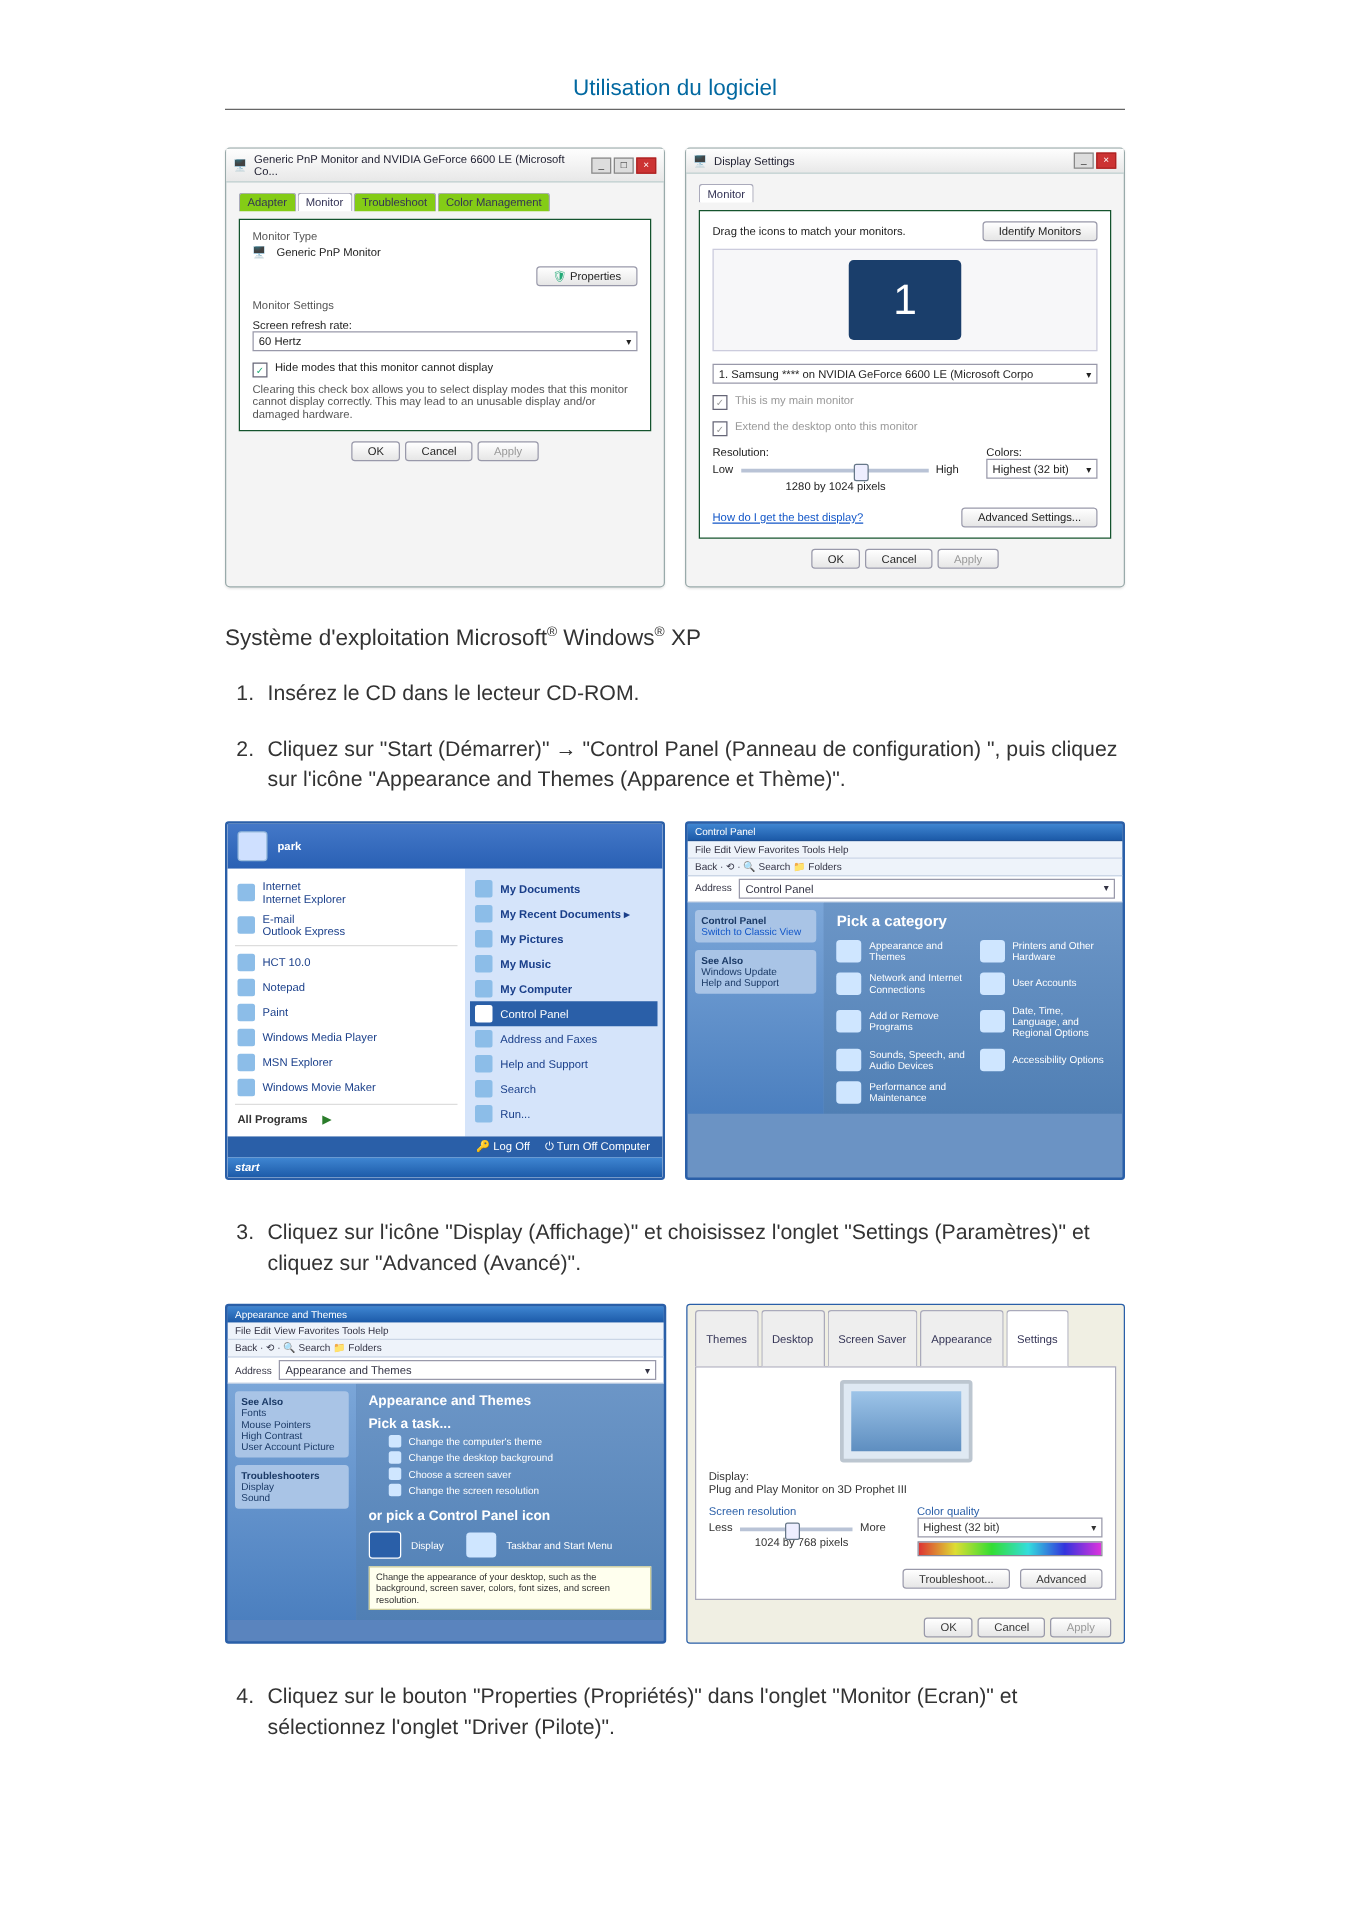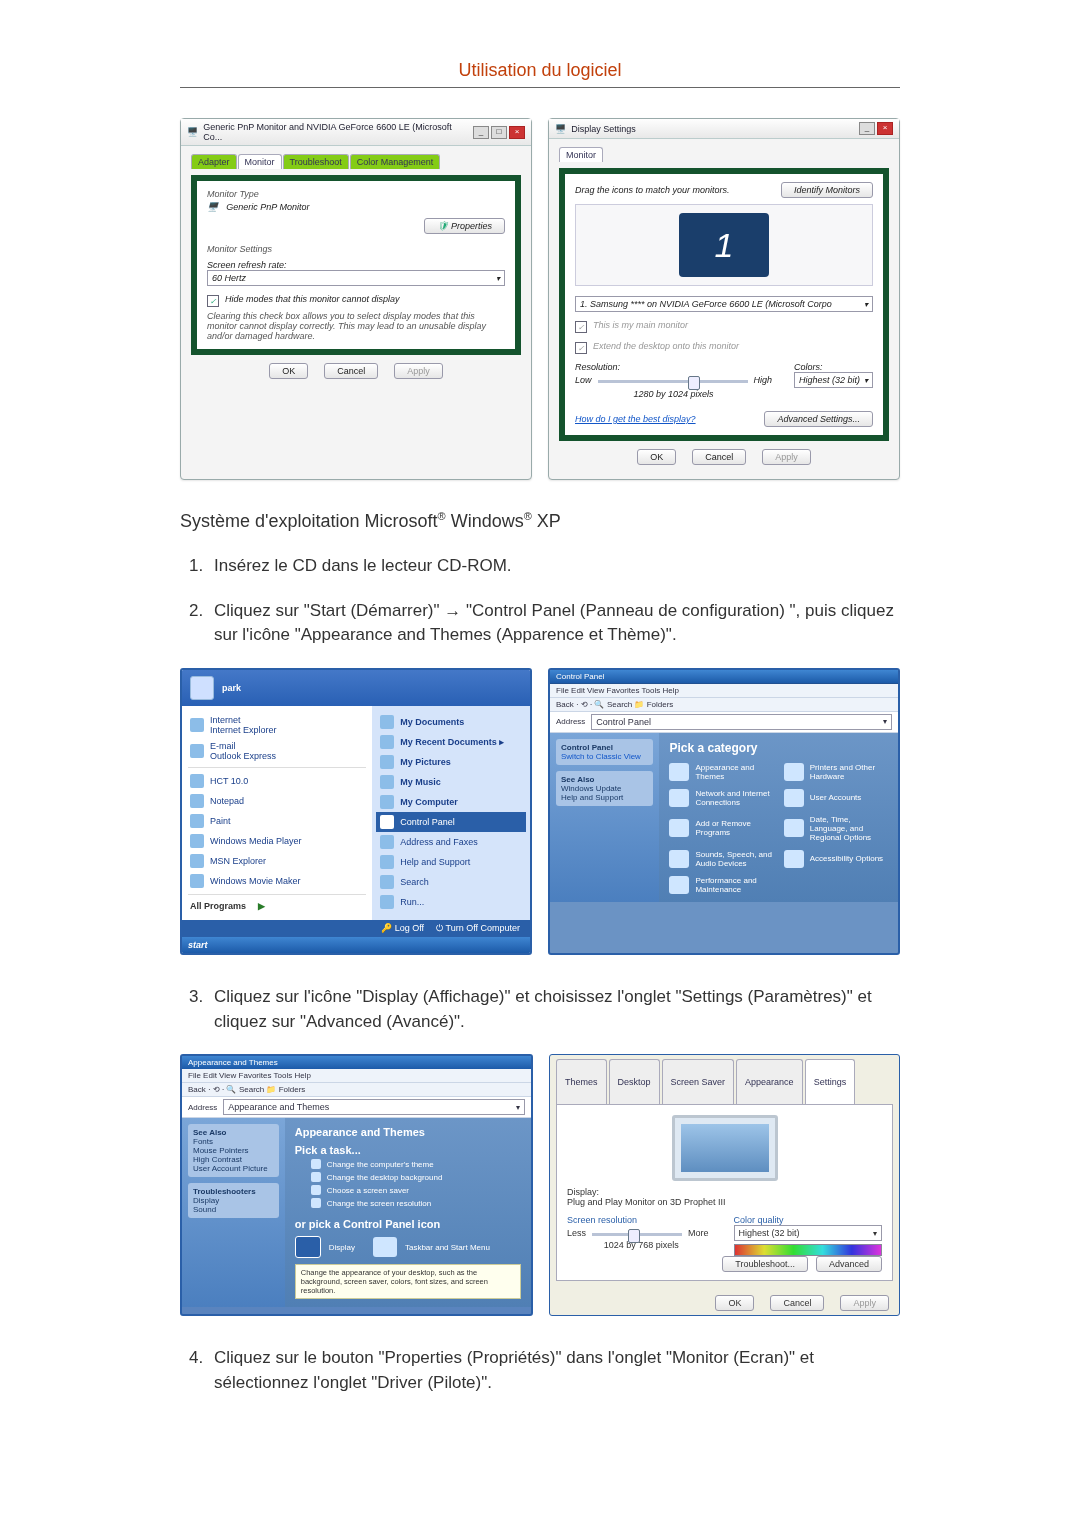--- a/index.html
+++ b/index.html
@@ -12,21 +12,21 @@
   }
   .page {
     width: 1080px;
     min-height: 1527px;
     padding: 60px 180px 80px 180px;
     box-sizing: border-box;
   }
   .header {
     text-align: center;
     font-size: 18px;
-    color: #c2410c;
+    color: #0369a1;
     padding-bottom: 6px;
     border-bottom: 1px solid #666;
     margin-bottom: 30px;
   }
   .figure-row {
     display: flex;
     gap: 16px;
     justify-content: center;
     margin: 18px 0 30px 0;
   }
@@ -80,24 +80,23 @@
     padding: 2px 6px;
     border: 1px solid #aab;
     border-bottom: none;
     background: #84cc16;
     border-radius: 3px 3px 0 0;
     font-size: 9px;
     color: #335;
   }
   .tab.active { background: #fff; }
   .panel {
-    border: 6px solid #14532d;
+    border: 1px solid #14532d;
     background: #fff;
     padding: 8px 10px;
-    font-style: italic;
   }
   .panel .label {
     color:#555;
     margin-bottom: 3px;
   }
   .dropdown {
     border: 1px solid #99a;
     background: #fff;
     padding: 2px 4px;
     font-size: 9px;
@@ -129,21 +128,21 @@
     border: 1px solid #99a;
     border-radius: 3px;
     background: linear-gradient(#fff,#e6e6e6);
     padding: 2px 12px;
     font-size: 9px;
     display:inline-block;
   }
   .btn-row {
     display:flex;
     justify-content:center;
-    gap: 16px;
+    gap: 4px;
     padding: 8px 0 4px 0;
   }
   .btn.disabled { color:#999; }
   .mon-preview {
     display:flex;
     align-items:center;
     justify-content:center;
     border:1px solid #ccd;
     background:#f7f7f9;
     height: 80px;
@@ -356,21 +355,21 @@
   }
   .dispprops .monprev .mon{
     width:100px;height:60px;border:3px solid #bcc6d0;border-radius:3px;background:#dfe9f3;position:relative;
   }
   .dispprops .monprev .mon::before{
     content:"";position:absolute;inset:6px;background:linear-gradient(#9dc4e8,#5e8ec0);
   }
   .dp-row{display:flex;gap:18px;margin-top:8px;}
   .dp-col{flex:1;}
   .colorbar{height:10px;border:1px solid #889;background:linear-gradient(90deg,#d33,#dd3,#3d3,#3dd,#33d,#d3d);}
-  .dp-btns{display:flex;justify-content:flex-end;gap:8px;margin-top:0;}
+  .dp-btns{display:flex;justify-content:flex-end;gap:8px;margin-top:10px;}
 </style>
 </head>
 <body>
 
 <div class="page">
   <div class="header">Utilisation du logiciel</div>
 
   <div class="figure-row">
 
     <div class="win">

